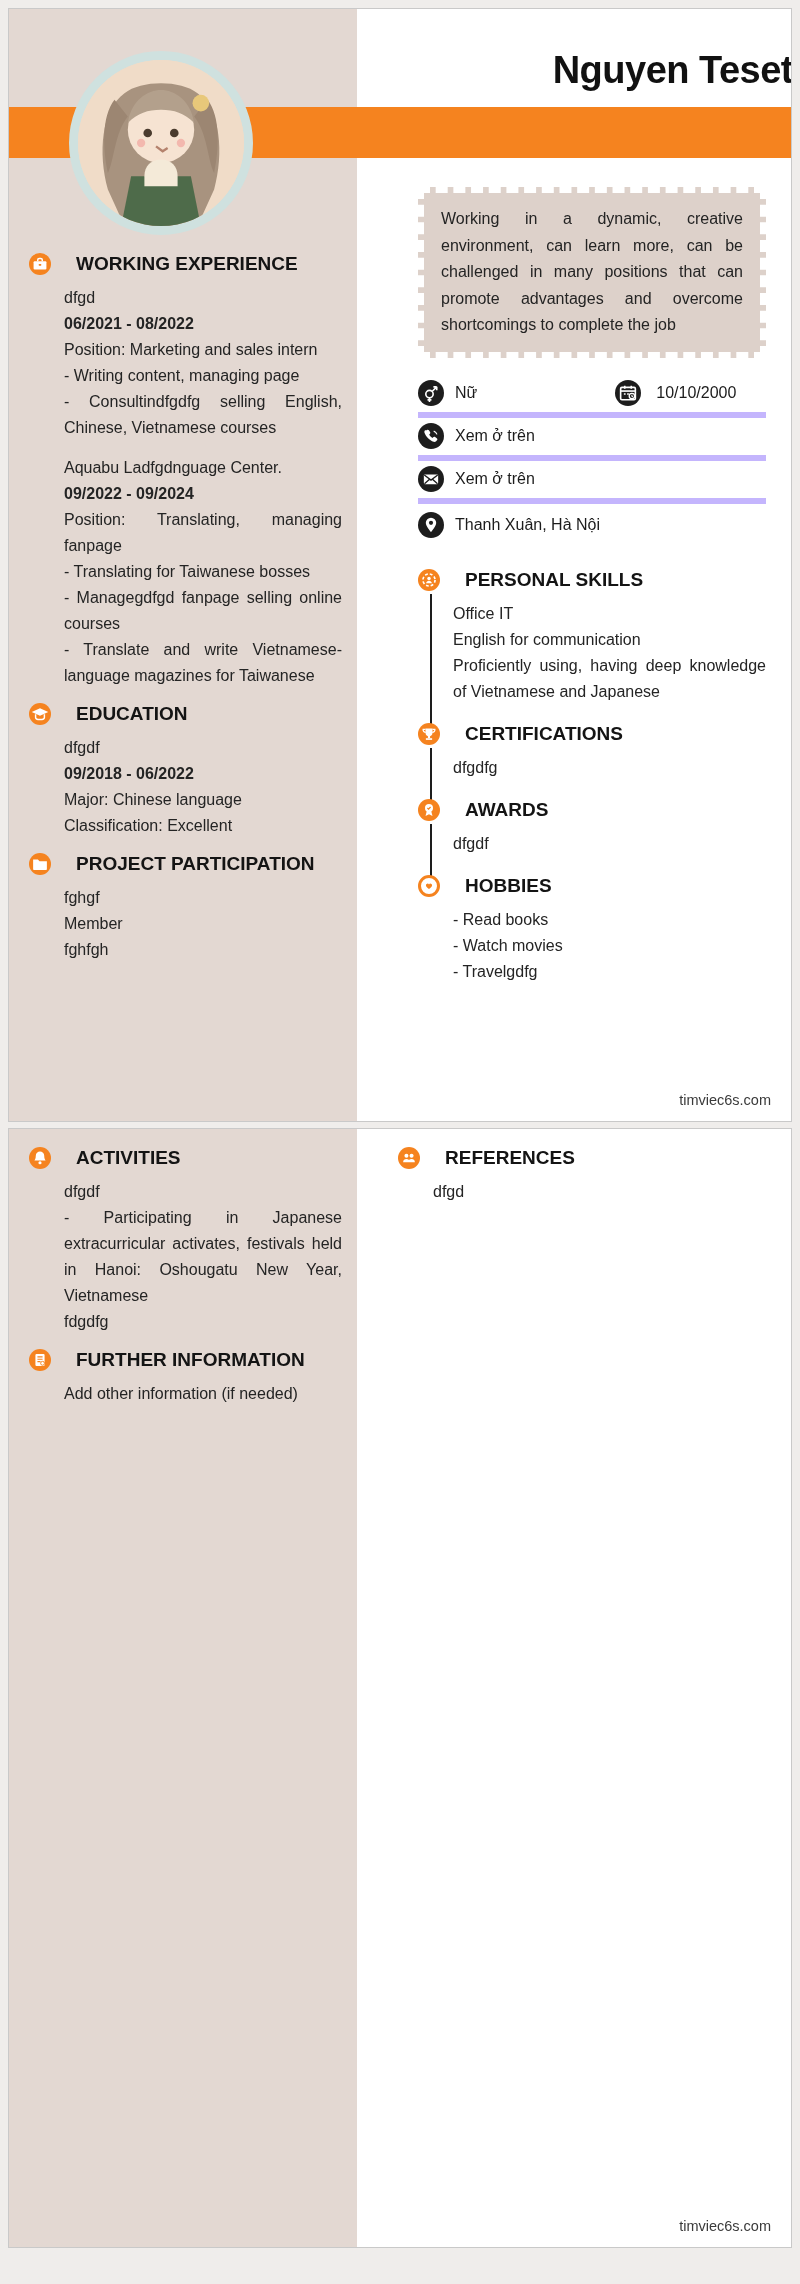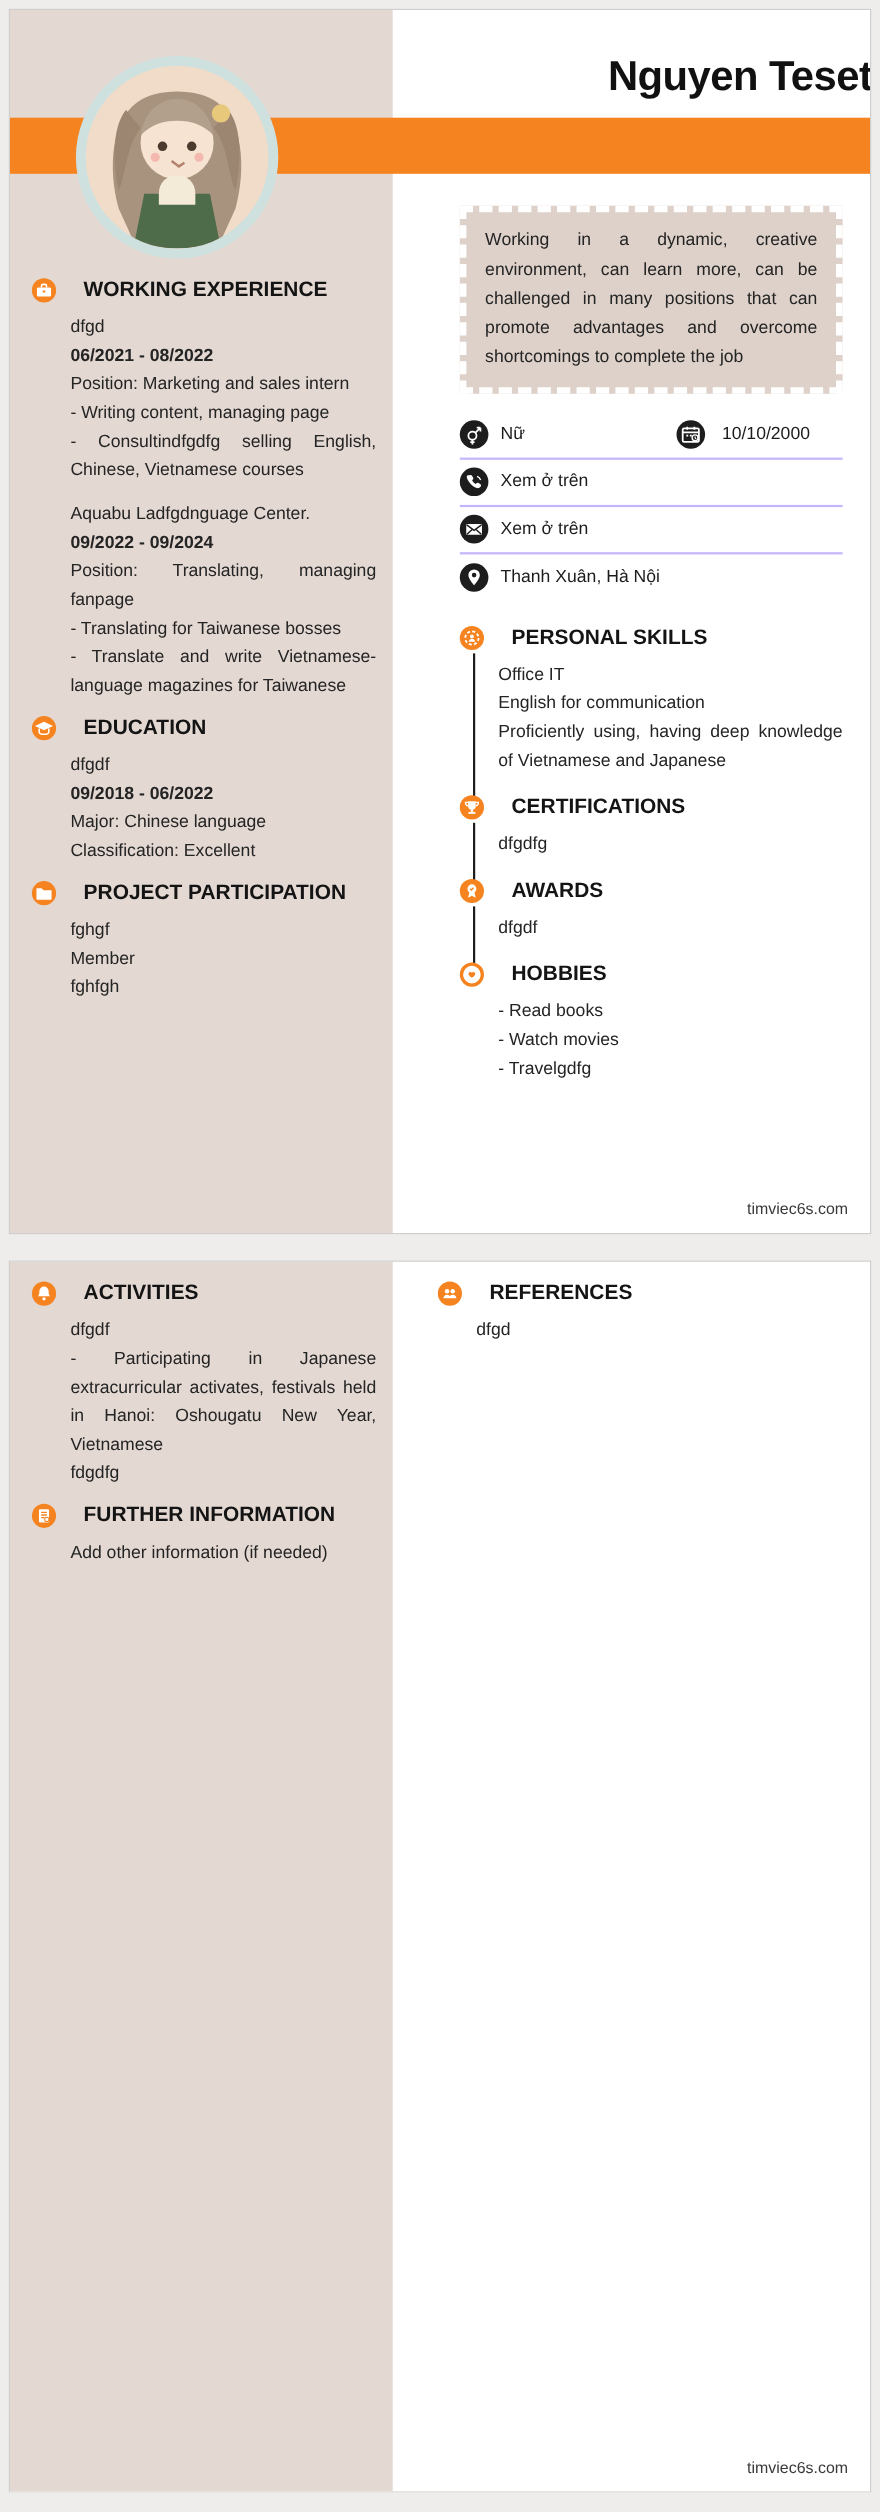--- a/index.html
+++ b/index.html
@@ -6,21 +6,21 @@
   body {
     width:800px; background:#efedeb;
     font-family:"Liberation Sans","DejaVu Sans",sans-serif;
     color:#1f1f1f;
   }
   .page {
     position:relative; width:784px; margin:0 auto;
     background:#fff; border:1px solid #c9c9c9; overflow:hidden;
   }
   .page1 { height:1114px; margin-top:8px; }
-  .page2 { height:1120px; margin-top:24px; }
+  .page2 { height:1120px; margin-top:6px; }
 
   
   .sidebar {
     position:absolute; left:0; top:0; bottom:0; width:348px;
     background:#e3d8d2; z-index:1;
   }
   .sb-inner { padding:0 15px 0 20px; }
   .p1 .sb-inner { padding-top:230px; }
   .p2 .sb-inner { padding-top:18px; }
 
@@ -69,21 +69,21 @@
   }
   .stamp {
     background:#ddd1ca; border:6px dashed #fff;
     padding:13px 17px; margin-bottom:17px;
   }
   .stamp .line { line-height:26.5px; }
 
   .info-rows { margin-bottom:22px; }
   .info-row {
     display:flex; align-items:center; height:43px;
-    border-bottom:2px solid #c4b5fd;
+    border-bottom:6px solid #c4b5fd;
   }
   .info-row.last { border-bottom:none; }
   .info-cell { display:flex; align-items:center; gap:11px; }
   .info-cell.second { margin-left:138px;gap:15px; }
   .blk-ico {
     width:26px; height:26px; border-radius:50%; background:#1d1d1d;
     flex:0 0 26px; display:flex; align-items:center; justify-content:center;
   }
   .blk-ico svg { width:26px; height:26px; display:block; }
   .info-text { font-size:16px; color:#1c1c1c; }
@@ -127,20 +127,21 @@
           <div class="line">dfgd</div>
           <div class="line bold">06/2021 - 08/2022</div>
           <div class="line">Position: Marketing and sales intern</div>
           <div class="line">- Writing content, managing page</div>
           <div class="line">- Consultindfgdfg selling English, Chinese, Vietnamese courses</div>
           <div class="gap"></div>
           <div class="line">Aquabu Ladfgdnguage Center.</div>
           <div class="line bold">09/2022 - 09/2024</div>
           <div class="line">Position: Translating, managing fanpage</div>
           <div class="line">- Translating for Taiwanese bosses</div>
+          <div class="line">- Managegdfgd fanpage selling online courses</div>
           <div class="line">- Translate and write Vietnamese-language magazines for Taiwanese</div>
         </div>
       </div>
 
       <div class="sec">
         <div class="sec-head">
           <span class="sec-ico">
             <svg viewBox="0 0 24 24">
                 <path d="M12 5.6 3 9.8l9 4.2 9-4.2z" fill="#fff"></path>
                 <path d="M7.2 12.3v3.4c0 1.3 2.1 2.3 4.8 2.3s4.8-1 4.8-2.3v-3.4" fill="none" stroke="#fff" stroke-width="1.6"></path>

